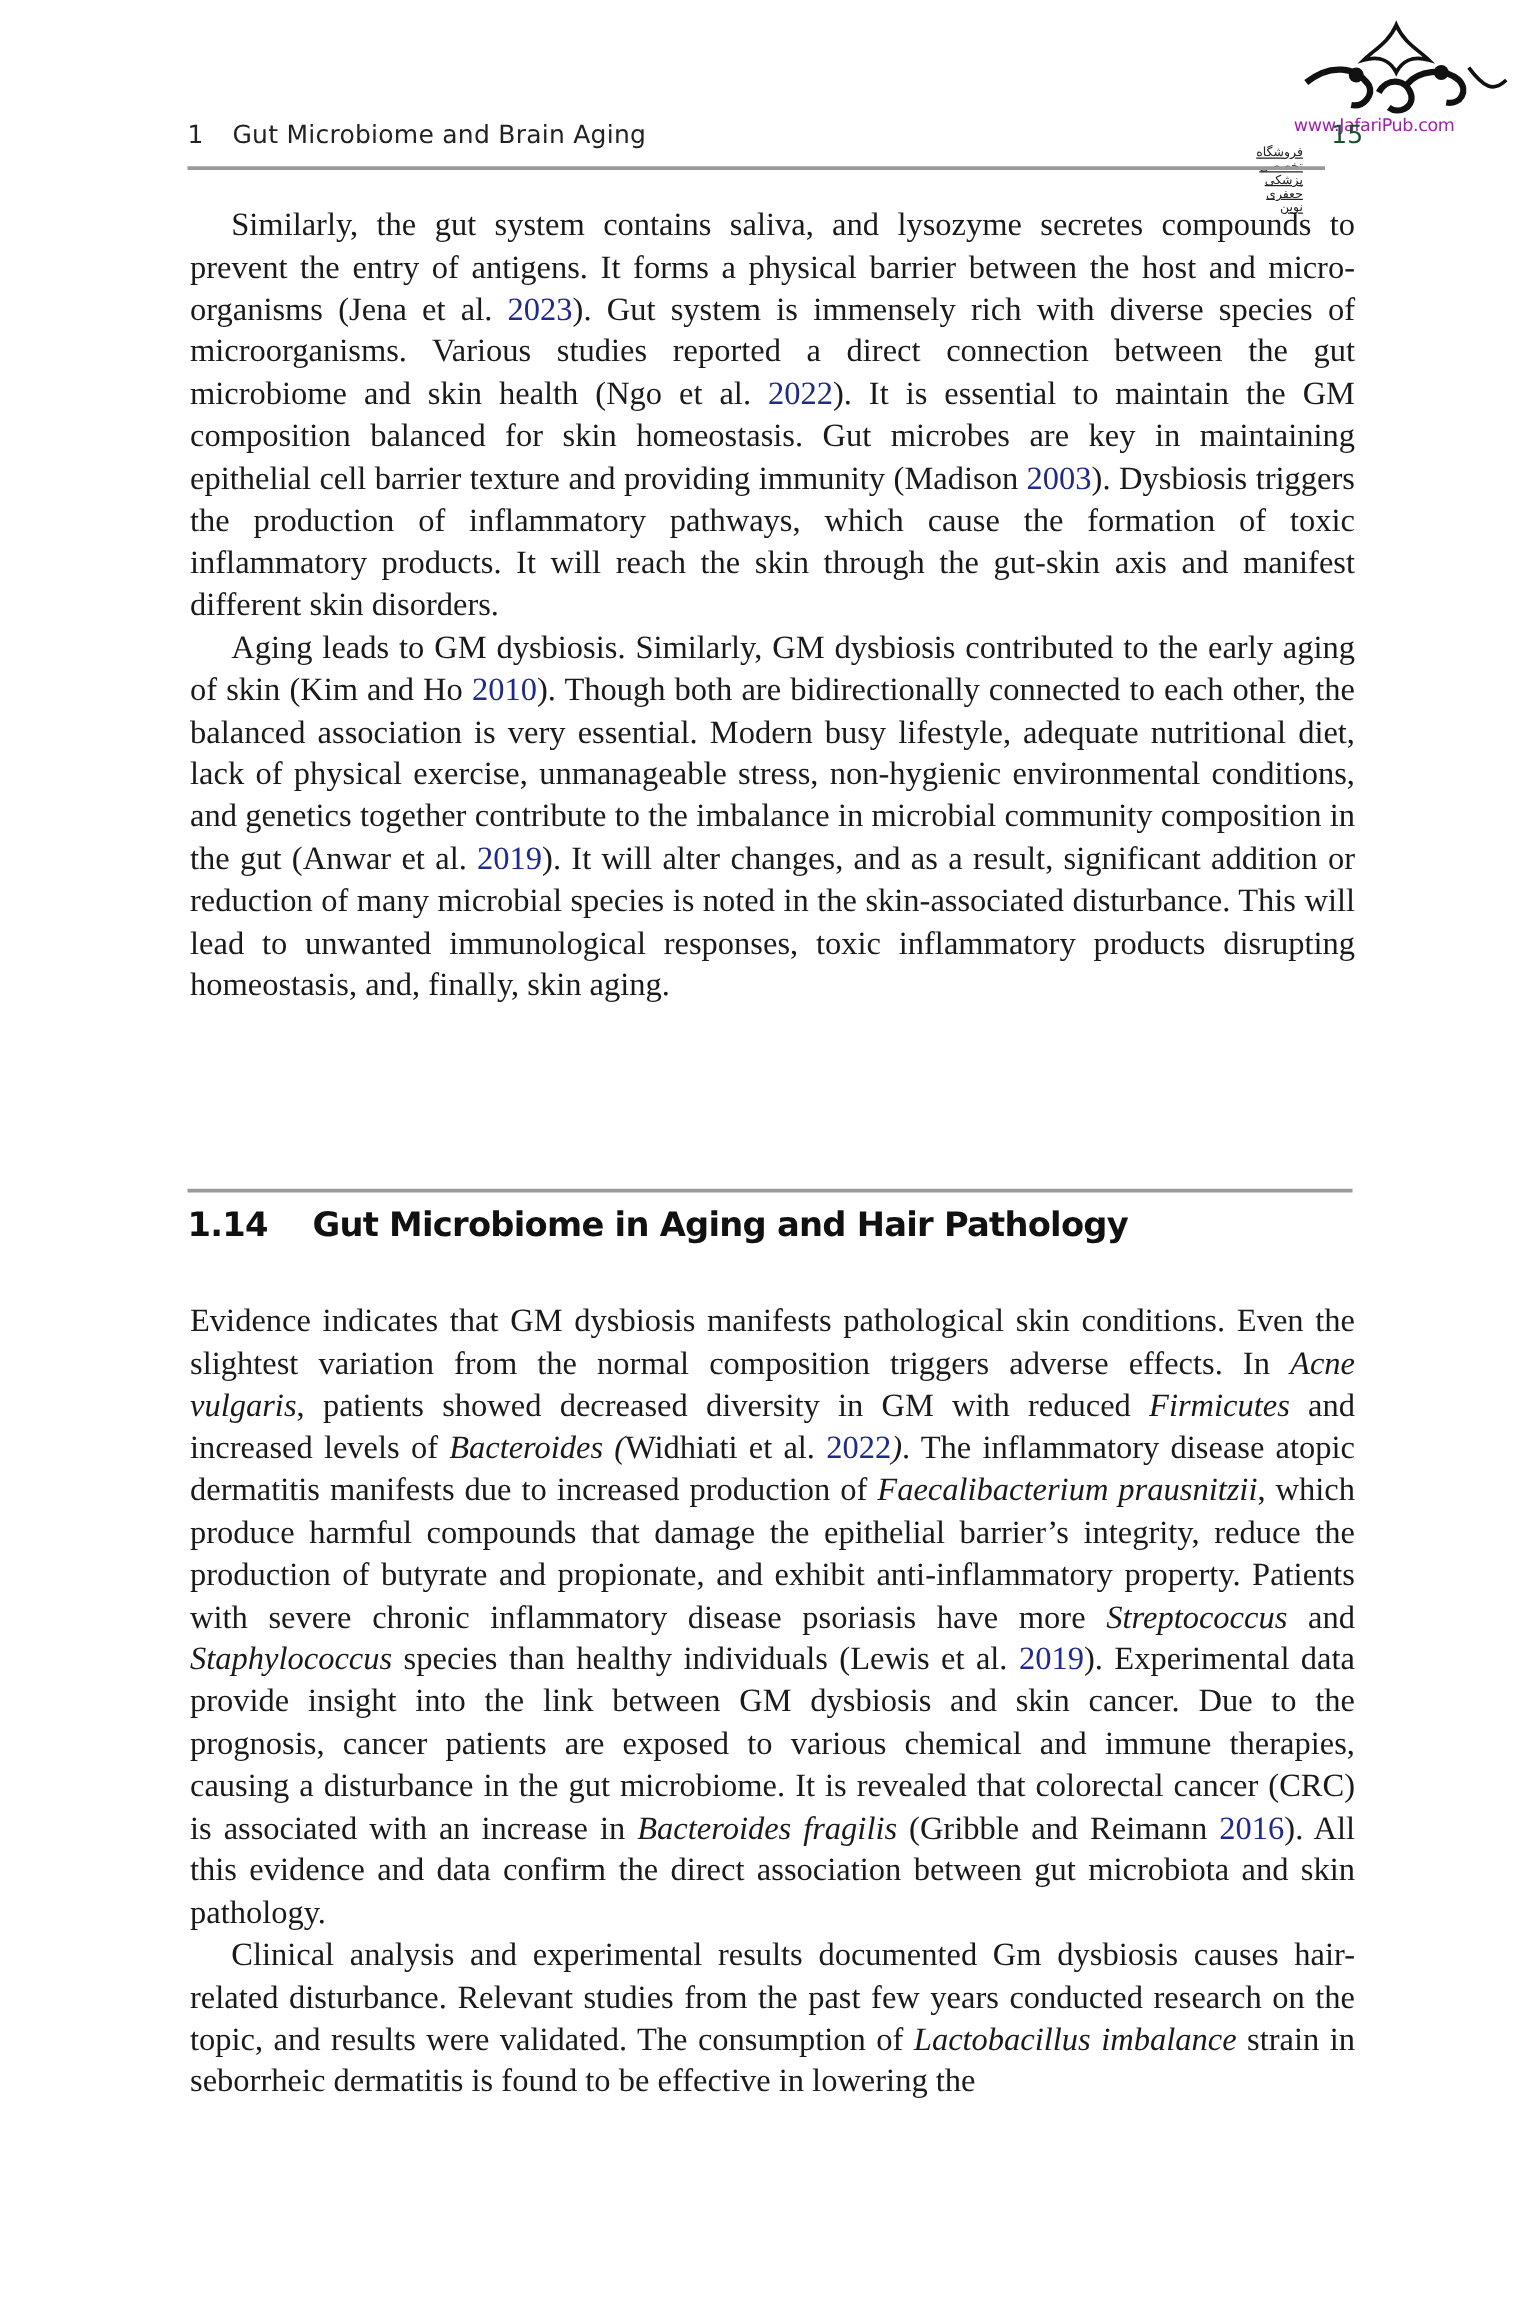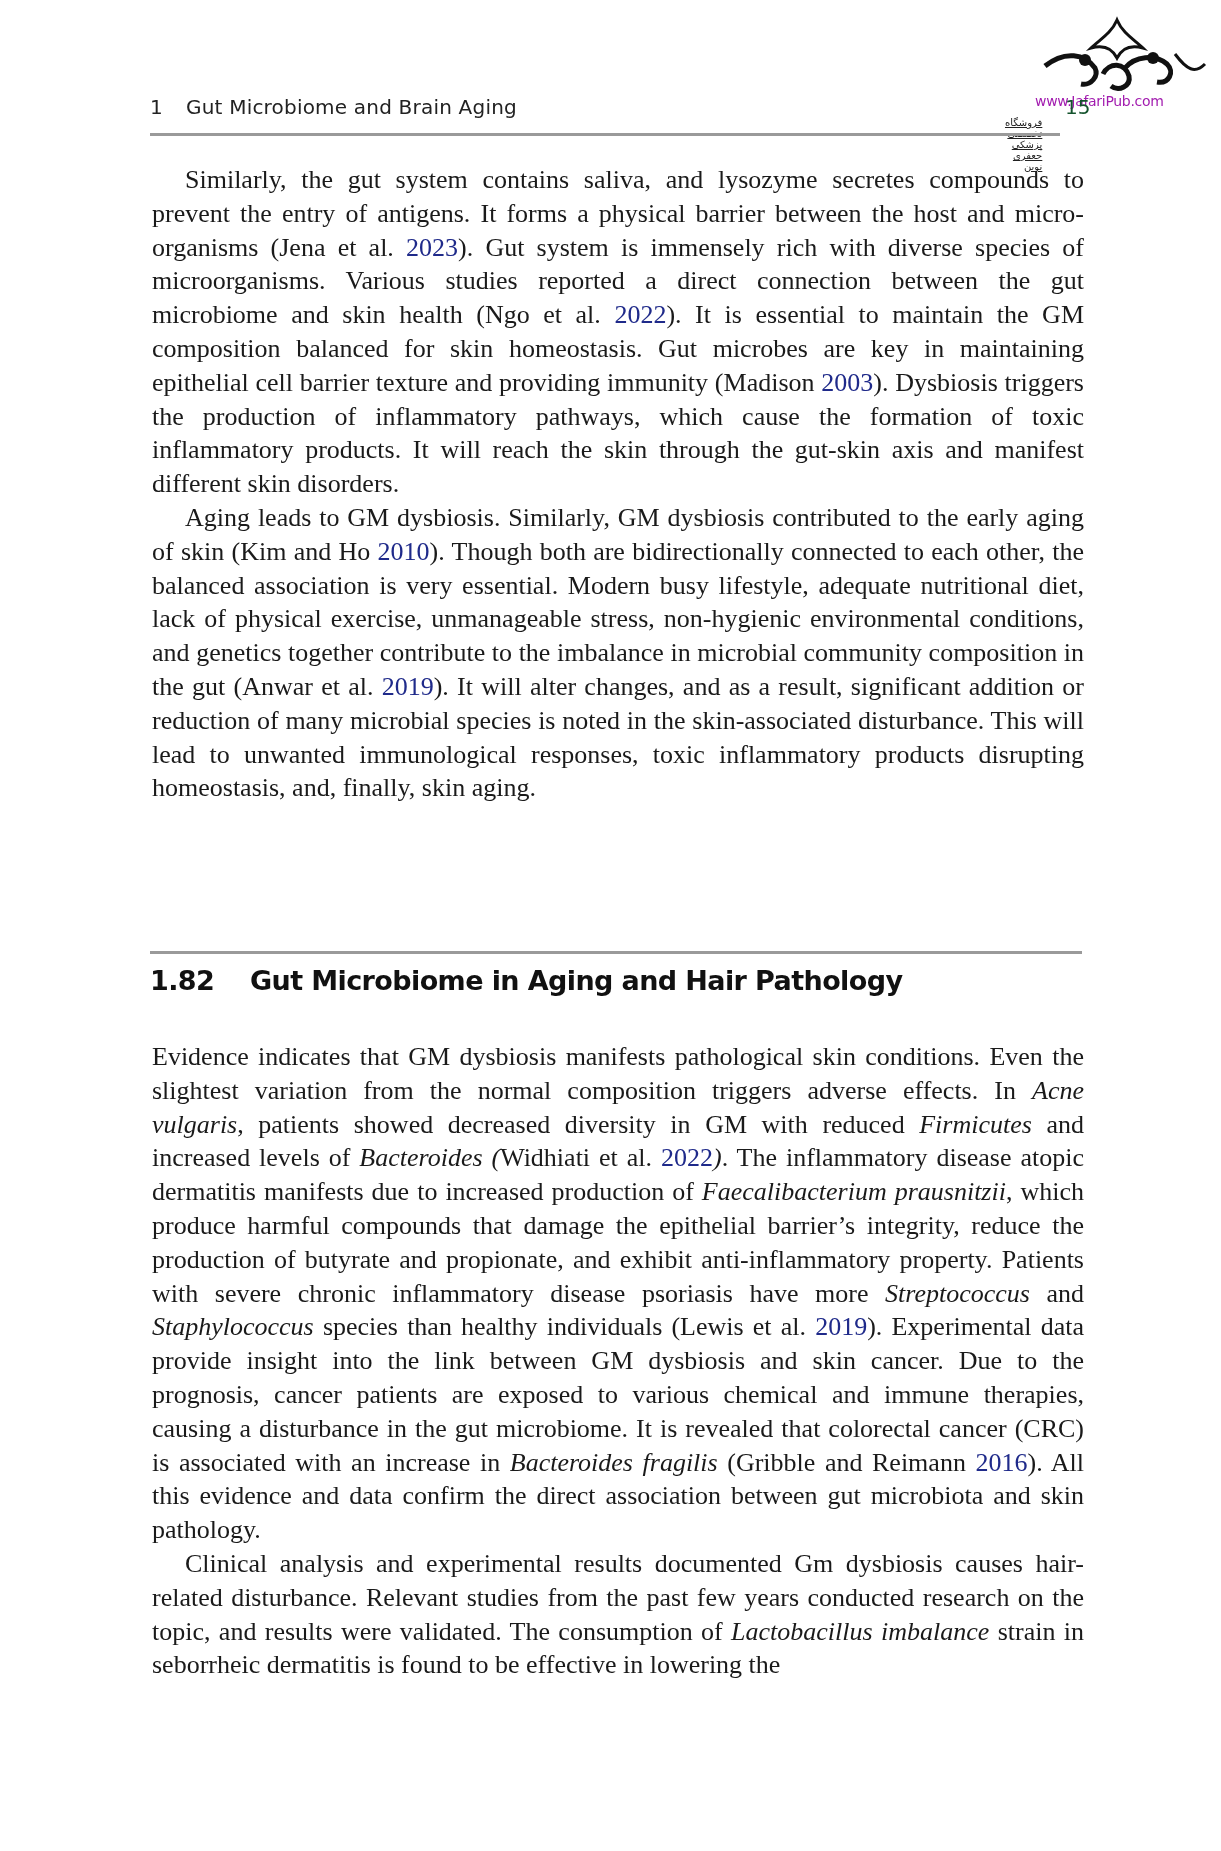--- a/index.html
+++ b/index.html
@@ -51,20 +51,20 @@
 
   <div class="head-rule"></div>
 
   <div class="body-text" id="top-text" style="top:163px;">
       <p class="indent"><span>Similarly, the gut system contains saliva, and lysozyme secretes compounds to prevent the entry of antigens. It forms a physical barrier between the host and micro-organisms (Jena et al. </span><span class="cite">2023</span><span>). Gut system is immensely rich with diverse species of microorganisms. Various studies reported a direct connection between the gut microbiome and skin health (Ngo et al. </span><span class="cite">2022</span><span>). It is essential to maintain the GM composition balanced for skin homeostasis. Gut microbes are key in maintaining epithelial cell barrier texture and providing immunity (Madison </span><span class="cite">2003</span><span>). Dysbiosis triggers the production of inflammatory pathways, which cause the formation of toxic inflammatory products. It will reach the skin through the gut-skin axis and manifest different skin disorders.</span></p>
       <p class="indent"><span>Aging leads to GM dysbiosis. Similarly, GM dysbiosis contributed to the early aging of skin (Kim and Ho </span><span class="cite">2010</span><span>). Though both are bidirectionally connected to each other, the balanced association is very essential. Modern busy lifestyle, ade­quate nutritional diet, lack of physical exercise, unmanageable stress, non-hygienic environmental conditions, and genetics together contribute to the imbalance in microbial community composition in the gut (Anwar et al. </span><span class="cite">2019</span><span>). It will alter changes, and as a result, significant addition or reduction of many microbial species is noted in the skin-associated disturbance. This will lead to unwanted immunologi­cal responses, toxic inflammatory products disrupting homeostasis, and, finally, skin aging.</span></p>
     </div>
 
   <div class="sec-rule"></div>
   <div class="sec-title">
-    <span class="num">1.82</span><span>Gut Microbiome in Aging and Hair Pathology</span>
+    <span class="num">1.14</span><span>Gut Microbiome in Aging and Hair Pathology</span>
   </div>
 
   <div class="body-text" id="sec-text" style="top:1040px;">
       <p><span>Evidence indicates that GM dysbiosis manifests pathological skin conditions. Even the slightest variation from the normal composition triggers adverse effects. In </span><em>Acne vulgaris</em><span>, patients showed decreased diversity in GM with reduced </span><em>Firmicutes</em><span> and increased levels of </span><em>Bacteroides (</em><span>Widhiati et al. </span><span class="cite">2022</span><em>)</em><span>. The inflammatory disease atopic dermatitis manifests due to increased production of </span><em>Faecalibacterium praus­nitzii</em><span>, which produce harmful compounds that damage the epithelial barrier’s integ­rity, reduce the production of butyrate and propionate, and exhibit anti-inflammatory property. Patients with severe chronic inflammatory disease psoriasis have more </span><em>Streptococcus</em><span> and </span><em>Staphylococcus</em><span> species than healthy individuals (Lewis et al. </span><span class="cite">2019</span><span>). Experimental data provide insight into the link between GM dysbiosis and skin cancer. Due to the prognosis, cancer patients are exposed to various chemical and immune therapies, causing a disturbance in the gut microbiome. It is revealed that colorectal cancer (CRC) is associated with an increase in </span><em>Bacteroides fragilis</em><span> (Gribble and Reimann </span><span class="cite">2016</span><span>). All this evidence and data confirm the direct associa­tion between gut microbiota and skin pathology.</span></p>
       <p class="indent"><span>Clinical analysis and experimental results documented Gm dysbiosis causes hair-related disturbance. Relevant studies from the past few years conducted research on the topic, and results were validated. The consumption of </span><em>Lactobacillus imbalance</em><span> strain in seborrheic dermatitis is found to be effective in lowering the</span></p>
     </div>
 </div>
 
 </body></html>

